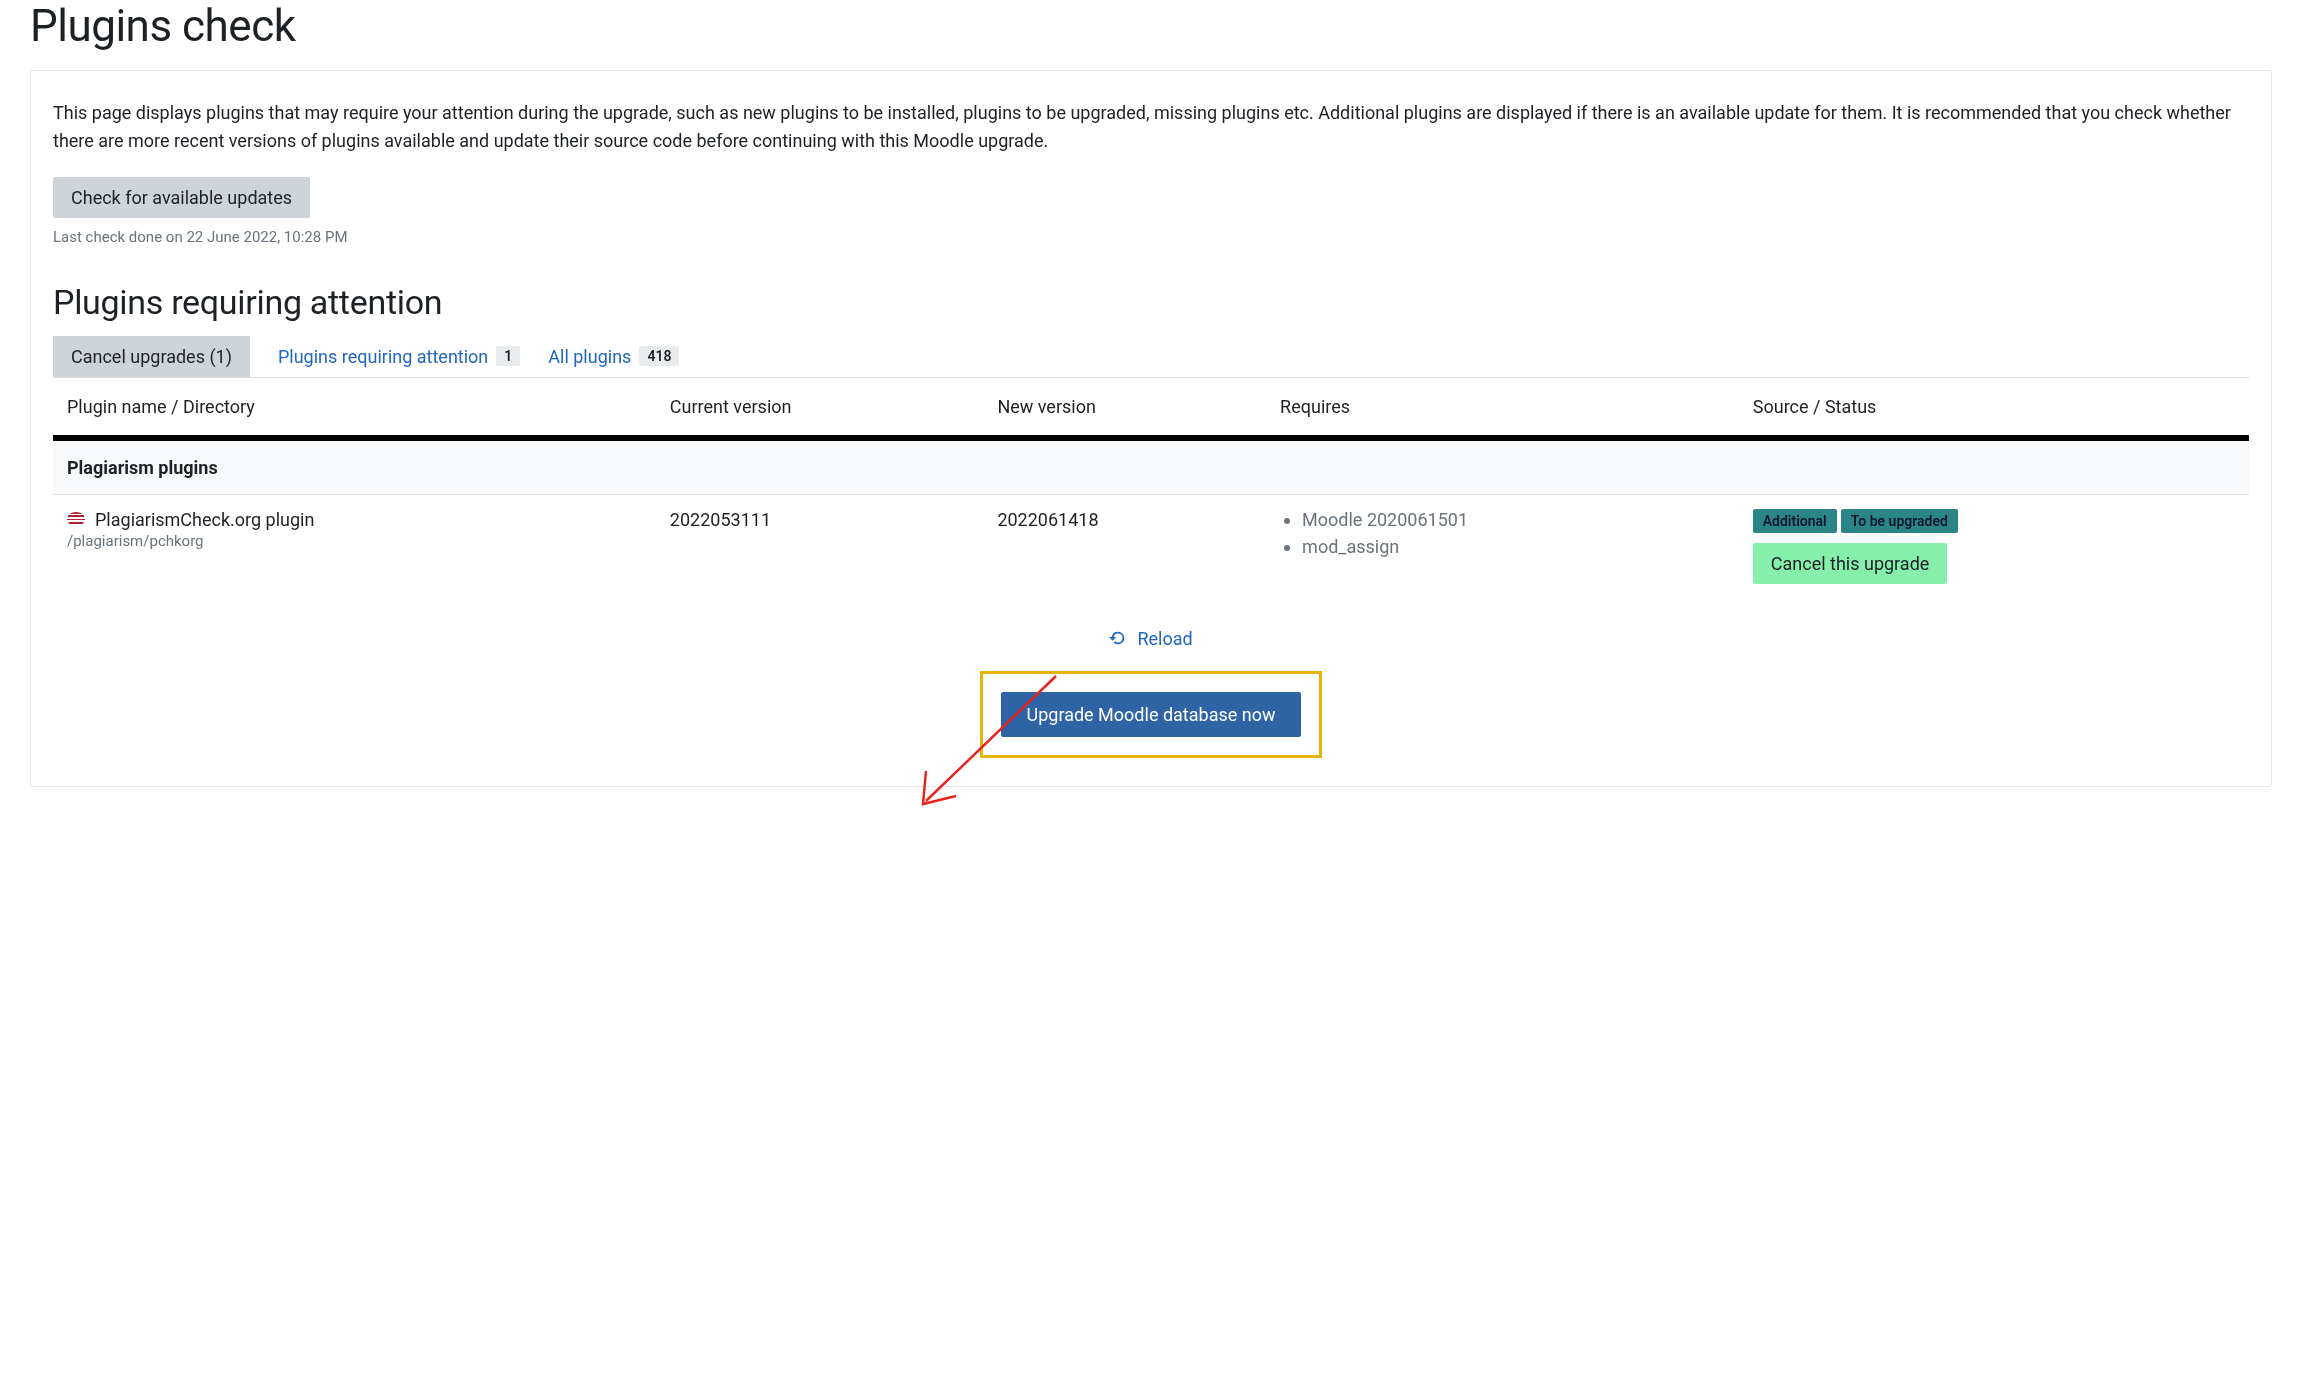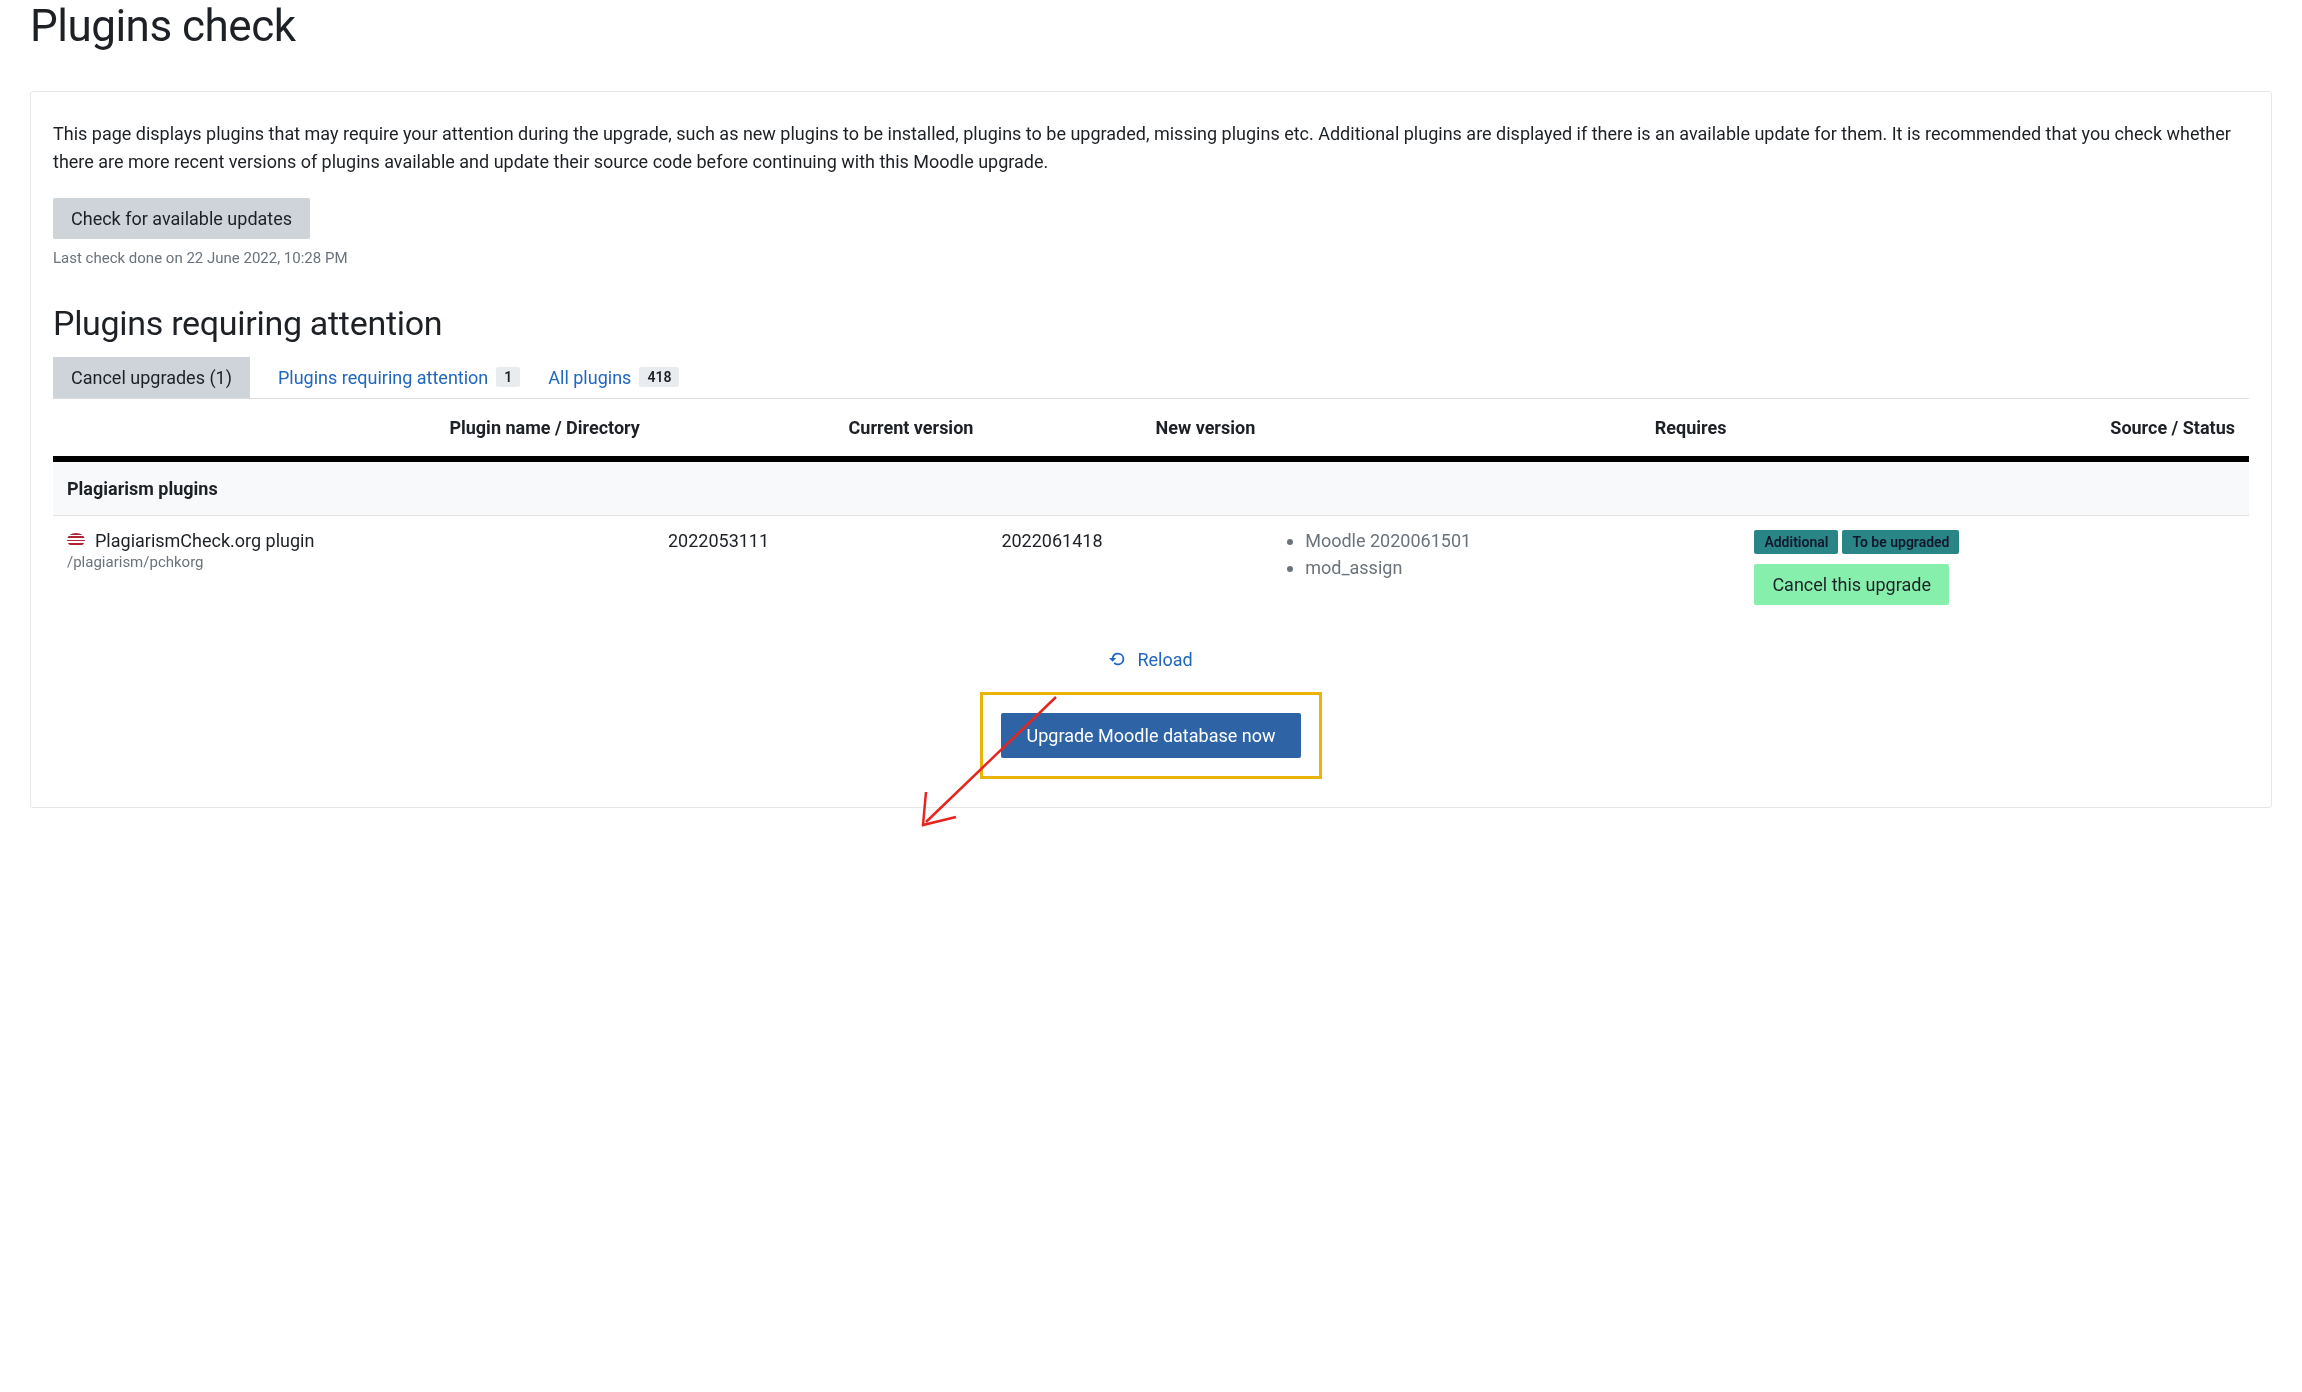--- a/index.html
+++ b/index.html
@@ -9,21 +9,21 @@
       padding: 0;
       color: #1d2125;
       background: #ffffff;
     }
     .page {
       padding: 0 30px 30px 30px;
     }
     h1.page-title {
       font-size: 44px;
       font-weight: 400;
-      margin: 0 0 39px 0;
+      margin: 0 0 18px 0;
       color: #1d2125;
       letter-spacing: -0.5px;
     }
     .panel {
       border: 1px solid #e7e7e7;
       border-radius: 3px;
       padding: 28px 22px 28px 22px;
       background: #fff;
     }
     .intro-text {
@@ -94,23 +94,23 @@
       font-weight: 600;
       padding: 2px 8px;
       border-radius: 2px;
     }
     table.plugins-table {
       width: 100%;
       border-collapse: collapse;
       margin-top: 0;
     }
     .plugins-table th {
-      text-align: right;
-      font-size: 18px;
-      font-weight: 700;
+      text-align: left;
+      font-size: 18px;
+      font-weight: 400;
       padding: 18px 14px 18px 14px;
       color: #1d2125;
       border-bottom: 1px solid #e3e3e3;
     }
     .plugins-table td {
       padding: 14px 14px;
       font-size: 18px;
       vertical-align: top;
       border-bottom: none;
     }

